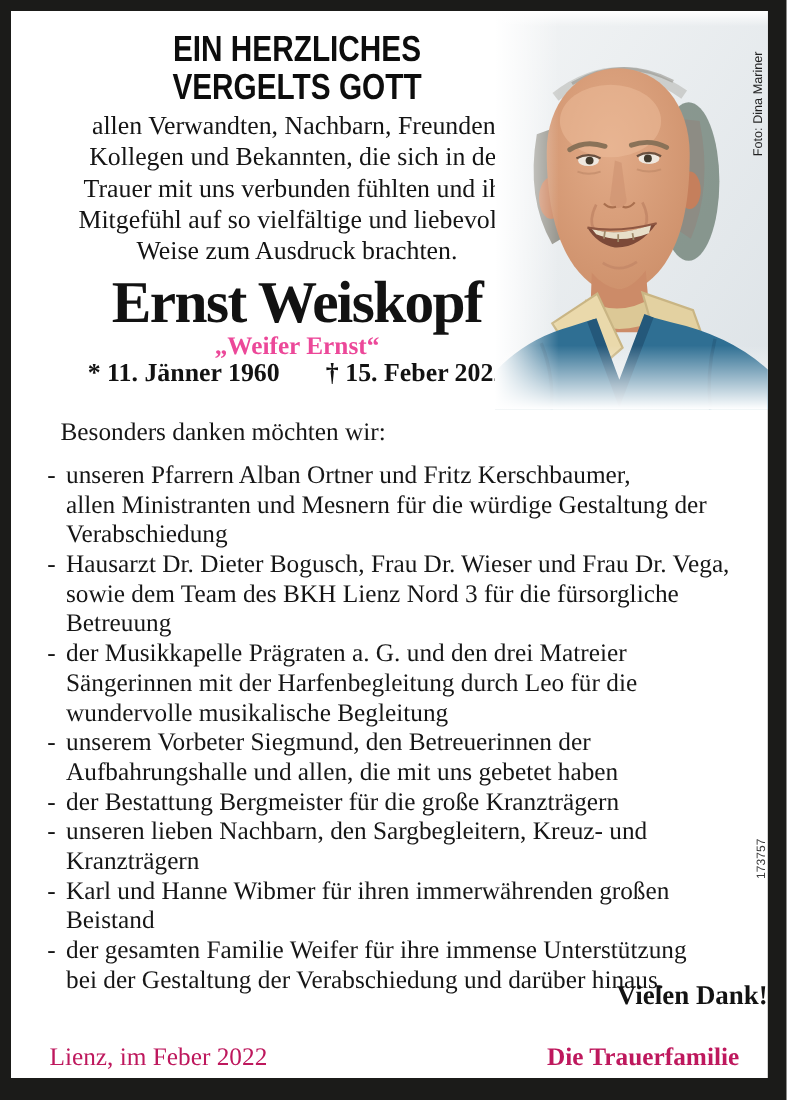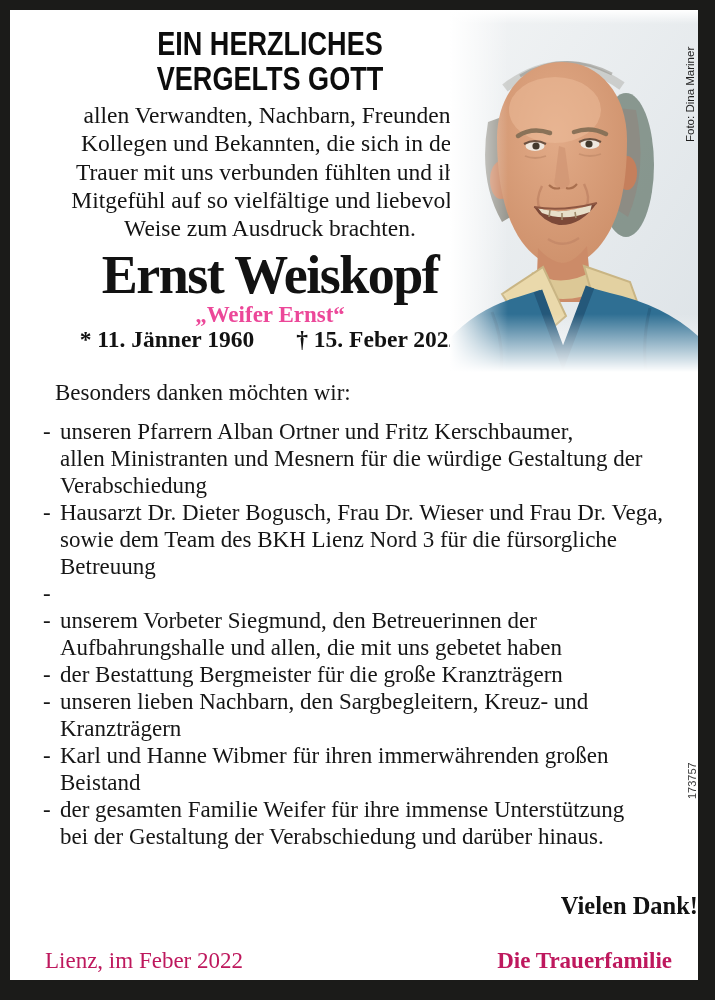--- a/index.html
+++ b/index.html
@@ -188,20 +188,23 @@
 Verabschiedung</div>
     </div>
     <div class="item">
       <span class="dash">-</span>
       <div class="item-text">Hausarzt Dr. Dieter Bogusch, Frau Dr. Wieser und Frau Dr. Vega,
 sowie dem Team des BKH Lienz Nord 3 für die fürsorgliche
 Betreuung</div>
     </div>
     <div class="item">
       <span class="dash">-</span>
+      <div class="item-text">der Musikkapelle Prägraten a. G. und den drei Matreier
+Sängerinnen mit der Harfenbegleitung durch Leo für die
+wundervolle musikalische Begleitung</div>
     </div>
     <div class="item">
       <span class="dash">-</span>
       <div class="item-text">unserem Vorbeter Siegmund, den Betreuerinnen der
 Aufbahrungshalle und allen, die mit uns gebetet haben</div>
     </div>
     <div class="item">
       <span class="dash">-</span>
       <div class="item-text">der Bestattung Bergmeister für die große Kranzträgern</div>
     </div>

